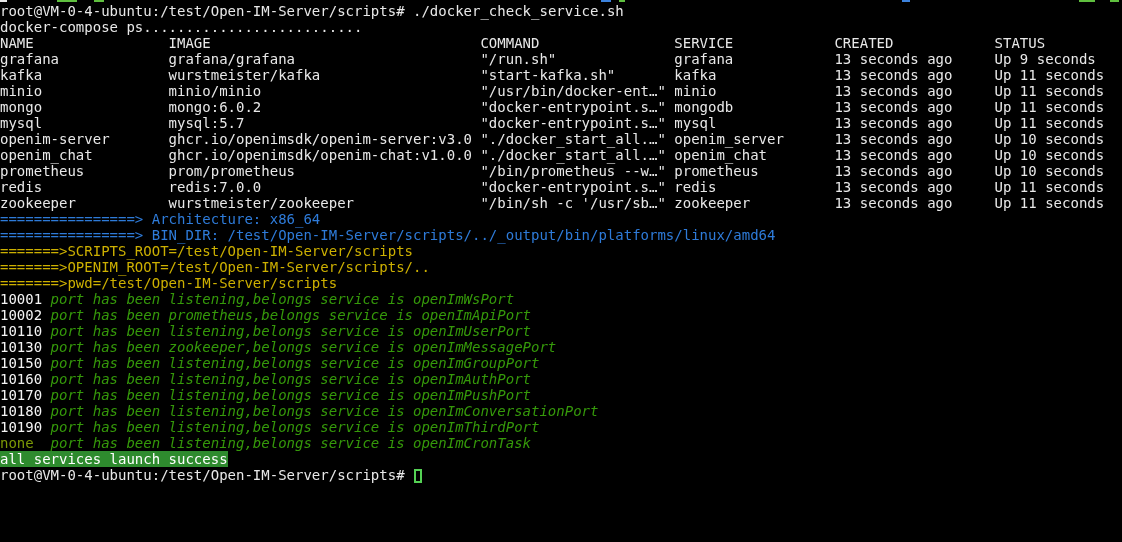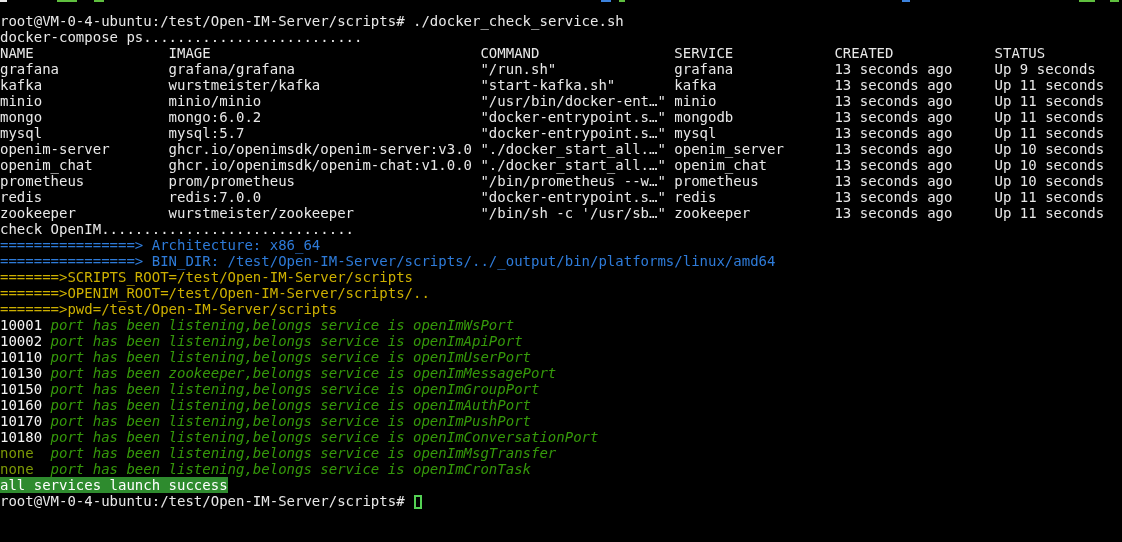--- a/index.html
+++ b/index.html
@@ -5,21 +5,21 @@
   html,body{margin:0;padding:0;background:#000;}
   .terminal{
     position:relative;
     width:1122px;height:542px;
     background:var(--bg,#000);
     color:var(--fg,#e8e8e8);
     font-family:"DejaVu Sans Mono",monospace;
     font-size:14px;line-height:16px;
     overflow:hidden;
     box-sizing:border-box;
-    padding-top:13px;
+    padding-top:3px;
     cursor:text;
   }
   .line{height:16px;white-space:pre;}
   .c-fg{color:var(--fg,#e8e8e8);}
   .c-white{color:var(--white,#f5f5f5);}
   .c-blue{color:var(--blue,#2e7bd9);}
   .c-yellow{color:var(--yellow,#cdb000);}
   .c-green{color:var(--green,#35990a);font-style:italic;}
   .c-olive{color:var(--olive,#7d9a06);}
   .hl{background:var(--hl_bg,#2e8b2e);color:var(--hl_fg,#fff);}
@@ -56,39 +56,38 @@
       <div class="line"><span class="c-fg">minio               minio/minio                          "/usr/bin/docker-ent…" minio              13 seconds ago     Up 11 seconds</span></div>
       <div class="line"><span class="c-fg">mongo               mongo:6.0.2                          "docker-entrypoint.s…" mongodb            13 seconds ago     Up 11 seconds</span></div>
       <div class="line"><span class="c-fg">mysql               mysql:5.7                            "docker-entrypoint.s…" mysql              13 seconds ago     Up 11 seconds</span></div>
       <div class="line"><span class="c-fg">openim-server       ghcr.io/openimsdk/openim-server:v3.0 "./docker_start_all.…" openim_server      13 seconds ago     Up 10 seconds</span></div>
       <div class="line"><span class="c-fg">openim_chat         ghcr.io/openimsdk/openim-chat:v1.0.0 "./docker_start_all.…" openim_chat        13 seconds ago     Up 10 seconds</span></div>
       <div class="line"><span class="c-fg">prometheus          prom/prometheus                      "/bin/prometheus --w…" prometheus         13 seconds ago     Up 10 seconds</span></div>
       <div class="line"><span class="c-fg">redis               redis:7.0.0                          "docker-entrypoint.s…" redis              13 seconds ago     Up 11 seconds</span></div>
       <div class="line"><span class="c-fg">zookeeper           wurstmeister/zookeeper               "/bin/sh -c '/usr/sb…" zookeeper          13 seconds ago     Up 11 seconds</span></div>
     </div>
 
-  <div class="line"><span class="c-fg">check OpenIM..............................</span></div>
 
   <div id="env-lines">
       <div class="line"><span class="c-blue">================&gt; Architecture: x86_64</span></div>
       <div class="line"><span class="c-blue">================&gt; BIN_DIR: /test/Open-IM-Server/scripts/../_output/bin/platforms/linux/amd64</span></div>
       <div class="line"><span class="c-yellow">=======&gt;SCRIPTS_ROOT=/test/Open-IM-Server/scripts</span></div>
       <div class="line"><span class="c-yellow">=======&gt;OPENIM_ROOT=/test/Open-IM-Server/scripts/..</span></div>
       <div class="line"><span class="c-yellow">=======&gt;pwd=/test/Open-IM-Server/scripts</span></div>
     </div>
 
   <div id="port-lines">
       <div class="line"><span class="c-white">10001 </span><span class="c-green">port has been listening,belongs service is openImWsPort</span></div>
-      <div class="line"><span class="c-white">10002 </span><span class="c-green">port has been listening,belongs service is openImApiPort</span></div>
+      <div class="line"><span class="c-white">10002 </span><span class="c-green">port has been prometheus,belongs service is openImApiPort</span></div>
       <div class="line"><span class="c-white">10110 </span><span class="c-green">port has been listening,belongs service is openImUserPort</span></div>
       <div class="line"><span class="c-white">10130 </span><span class="c-green">port has been zookeeper,belongs service is openImMessagePort</span></div>
       <div class="line"><span class="c-white">10150 </span><span class="c-green">port has been listening,belongs service is openImGroupPort</span></div>
       <div class="line"><span class="c-white">10160 </span><span class="c-green">port has been listening,belongs service is openImAuthPort</span></div>
       <div class="line"><span class="c-white">10170 </span><span class="c-green">port has been listening,belongs service is openImPushPort</span></div>
       <div class="line"><span class="c-white">10180 </span><span class="c-green">port has been listening,belongs service is openImConversationPort</span></div>
-      <div class="line"><span class="c-olive">none  </span><span class="c-green">port has been listening,belongs service is openImMsgTransfer</span></div>
+      <div class="line"><span class="c-white">10190 </span><span class="c-green">port has been listening,belongs service is openImThirdPort</span></div>
       <div class="line"><span class="c-olive">none  </span><span class="c-green">port has been listening,belongs service is openImCronTask</span></div>
     </div>
 
   <div class="line"><span class="hl">all services launch success</span></div>
 
   <div class="line"><span class="c-fg">root@VM-0-4-ubuntu:/test/Open-IM-Server/scripts#</span><span class="c-fg"> </span><span class="cursor"></span></div>
 </div>
 
 </body></html>

